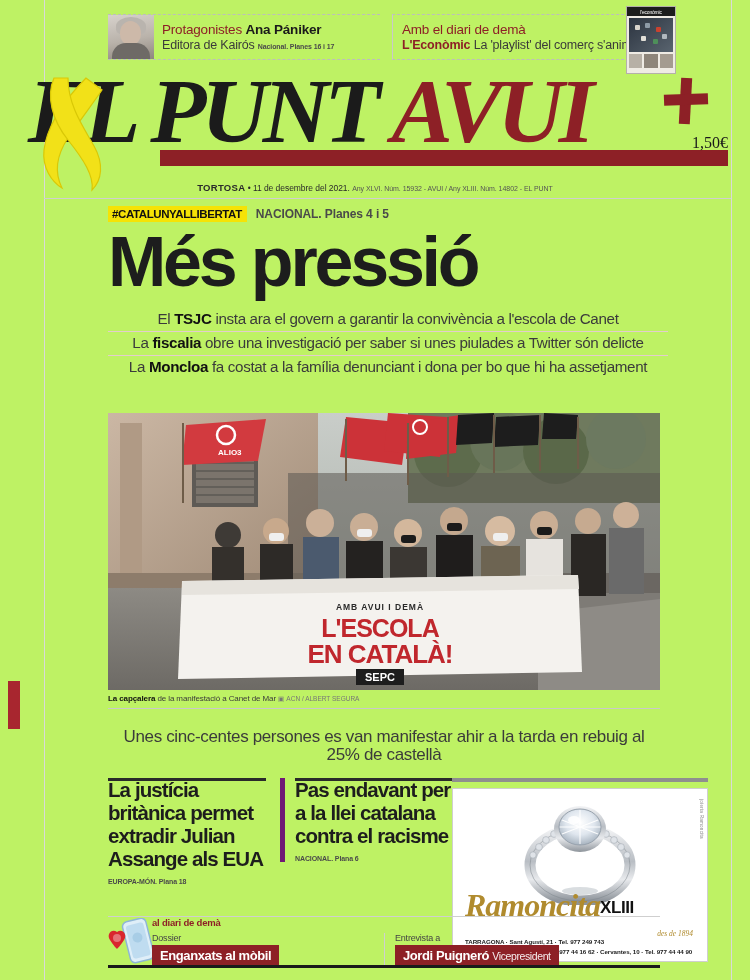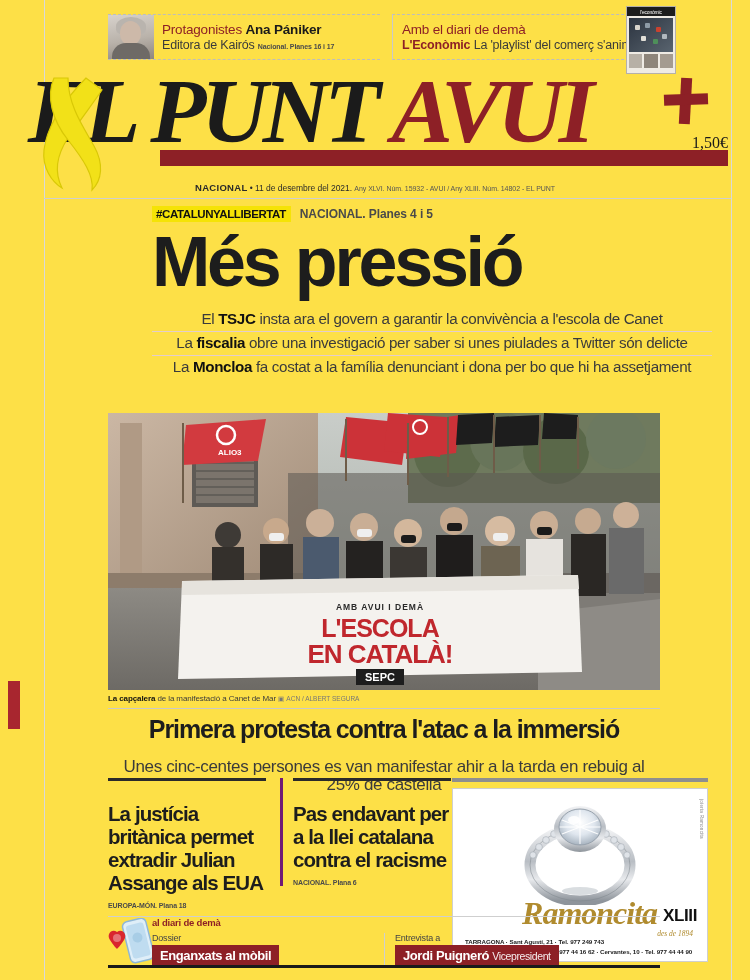--- a/index.html
+++ b/index.html
@@ -2,21 +2,21 @@
 <html><head>
 <meta charset="utf-8">
 <style>
   html,body{margin:0;padding:0;background:#ffffff;}
   body{
     width:750px;height:980px;overflow:hidden;position:relative;
     font-family:"Liberation Sans", sans-serif;
     color:#1a1a1a;
     -webkit-font-smoothing:antialiased;
   }
-  .page{position:absolute;inset:0;background:#fde047;}
+  .page{position:absolute;inset:0;background:#bef264;}
 
   
   .left-marker{
     position:absolute;left:8px;top:681px;width:12px;height:48px;
     background:#a8262f;
   }
   .left-rule{
     position:absolute;left:44px;top:0;width:1px;height:980px;background:#d9d9d9;
   }
   .right-rule{
@@ -106,21 +106,21 @@
     position:absolute;left:0;top:182px;width:750px;text-align:center;
     font-size:8.5px;color:#2a2a2a;letter-spacing:-.05px;
   }
   .dateline b{font-size:9.5px;letter-spacing:.3px;}
   .dateline .small{font-size:7px;color:#555;}
   .dateline-rule{
     position:absolute;left:44px;top:198px;width:687px;height:1px;background:#cfcfcf;
   }
 
   
-  .lead{position:absolute;left:108px;top:206px;width:560px;margin-left:44px;}
+  .lead{position:absolute;left:108px;top:206px;width:560px;}
   .tagrow{display:flex;align-items:center;gap:9px;margin-bottom:2px;}
   .hashtag{
     background:#f5e306;color:#111;font-size:11.5px;font-weight:bold;
     letter-spacing:-.4px;padding:2px 5px 2px 4px;line-height:1.05;
     font-family:"Liberation Sans",sans-serif;
   }
   .tagref{font-size:12px;font-weight:bold;color:#4a4a4a;letter-spacing:-.1px;}
   .headline{
     font-size:70px;line-height:72px;font-weight:bold;letter-spacing:-3.2px;
     text-align:left;color:#1d1d1d;margin:4px 0 10px 0;
@@ -147,37 +147,37 @@
   .sec-rule{position:absolute;left:108px;top:708px;width:552px;height:1px;background:#c9c9c9;}
   .sec{position:absolute;left:108px;top:714px;width:552px;text-align:center;}
   .sec-h{font-size:25px;line-height:30px;font-weight:bold;letter-spacing:-1.1px;color:#1d1d1d;}
   .sec-s{font-size:17px;line-height:18px;color:#3b3b3b;letter-spacing:-.35px;margin-top:14px;}
 
   
   .cols{position:absolute;left:108px;top:778px;width:552px;height:135px;}
   .col{position:absolute;top:0;}
   .col-rule-top{position:absolute;left:0;top:0;height:3px;background:#2a2a2a;}
   .col1{left:0;width:158px;}
-  .col2{left:172px;width:158px;border-left:3px solid #701a75;padding-left:10px;box-sizing:content-box;}
+  .col2{left:172px;width:158px;border-left:5px solid #701a75;padding-left:10px;box-sizing:content-box;}
   .col-h{
     font-size:20.5px;line-height:23px;font-weight:bold;letter-spacing:-.9px;color:#1d1d1d;
-    margin-top:24px;
+    margin-top:0;
   }
   .col-ref{font-size:7px;font-weight:bold;color:#4a4a4a;margin-top:8px;letter-spacing:-.1px;}
 
   
   .ad-toprule{position:absolute;left:452px;top:778px;width:256px;height:4px;background:#8f8f8f;}
   .ad{
     position:absolute;left:452px;top:788px;width:254px;height:172px;
     border:1px solid #cfcfcf;background:#fff;overflow:hidden;
   }
   .ring-wrap{position:absolute;left:0;top:4px;width:254px;height:112px;}
   .ad-brand{
-    position:absolute;left:12px;top:108px;width:232px;
-    display:flex;align-items:flex-end;gap:6px;justify-content:flex-end;
+    position:absolute;left:12px;top:100px;width:232px;
+    display:flex;align-items:flex-end;
   }
   .ad-brand .script{
     font-family:"Liberation Serif",serif;font-style:italic;font-weight:bold;
     font-size:32px;line-height:32px;letter-spacing:-1px;
     color:#b08b2e;
   }
   .ad-brand .joiers{
     font-family:"Liberation Sans",sans-serif;font-weight:bold;font-size:17px;
     letter-spacing:-.4px;color:#111;padding-bottom:3px;
   }
@@ -279,21 +279,21 @@
 
     <div class="ribbon">
       <svg width="92" height="116" viewBox="0 0 92 116">
         <path d="M58 2 C30 30 18 56 16 74 C14 92 24 106 34 112 C26 96 28 80 40 62 C52 44 66 26 74 14 Z" fill="#f2e118" stroke="#d9c806" stroke-width="1.2"></path>
         <path d="M26 2 C18 20 24 44 40 64 C56 84 66 100 64 114 C74 104 76 88 66 70 C56 52 40 30 40 2 Z" fill="#f2e118" stroke="#d9c806" stroke-width="1.2"></path>
       </svg>
     </div>
   </div>
 
   <div class="dateline">
-    <b>NACIONAL</b>
+    <b>TORTOSA</b>
     <span>•</span>
     <span>11 de desembre del 2021.</span>
     <span class="small">Any XLVI. Núm. 15932 - AVUI / Any XLIII. Núm. 14802 - EL PUNT</span>
   </div>
   <div class="dateline-rule"></div>
 
   <div class="lead">
     <div class="tagrow">
       <span class="hashtag">#CATALUNYALLIBERTAT</span>
       <span class="tagref">NACIONAL. Planes 4 i 5</span>
@@ -421,21 +421,20 @@
   </div>
 
   <div class="caption">
     <b>La capçalera</b><span> de la manifestació a Canet de Mar</span>
     <span class="credit">▣</span>
     <span class="credit">ACN / ALBERT SEGURA</span>
   </div>
 
   <div class="sec-rule"></div>
   <div class="sec">
-    <div class="sec-h">Primera protesta contra l'atac a la immersió</div>
     <div class="sec-s">Unes cinc-centes persones es van manifestar ahir a la tarda en rebuig al 25% de castellà</div>
   </div>
 
   <div class="cols">
     <div class="col col1">
       <div class="col-rule-top" style="width:158px"></div>
       <div class="col-h">La justícia britànica permet extradir Julian Assange als EUA</div>
       <div class="col-ref">EUROPA-MÓN. Plana 18</div>
     </div>
     <div class="col col2">

